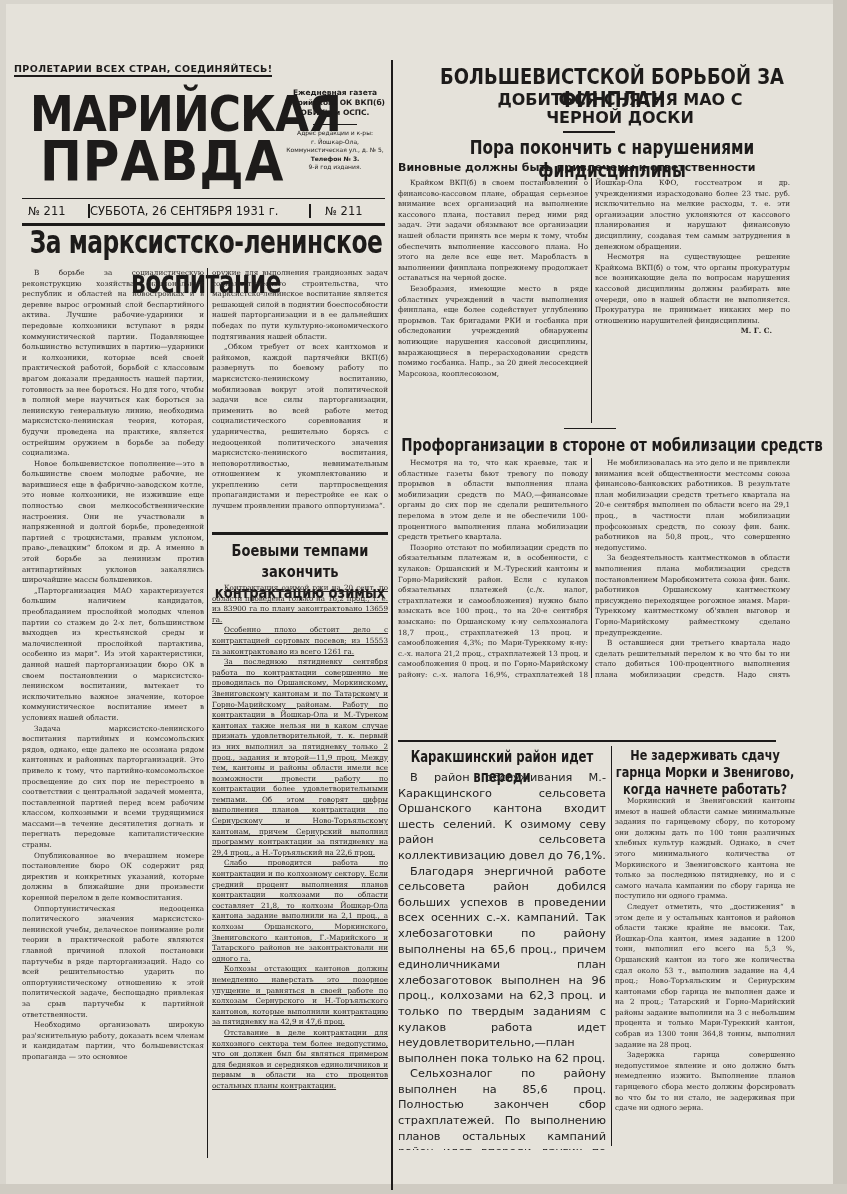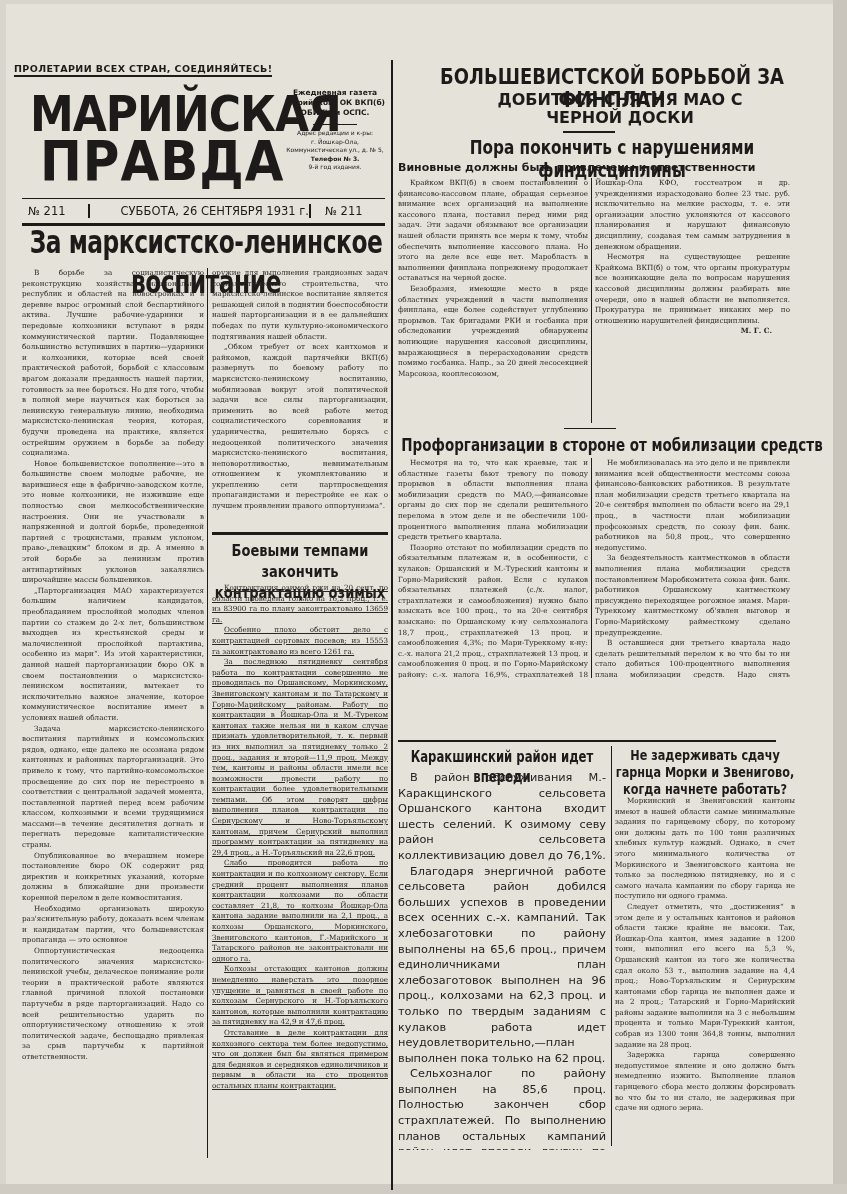--- a/index.html
+++ b/index.html
@@ -10,21 +10,21 @@
   .abs { position:absolute; }
   .motto { left:14px; top:63px; font-family:"DejaVu Sans", sans-serif; font-weight:bold; font-size:9.5px; letter-spacing:0.4px; border-bottom:2px solid #1d1b1a; padding-bottom:1px; }
   .mast1 { left:30px; top:88px; font-family:"DejaVu Sans", sans-serif; font-weight:900; font-size:44px; letter-spacing:-1px; line-height:44px; transform:scaleY(1.15); transform-origin:top left; }
   .mast2 { left:40px; top:134px; font-family:"DejaVu Sans", sans-serif; font-weight:900; font-size:50px; letter-spacing:1px; line-height:50px; transform:scaleY(1.1); transform-origin:top left; }
   .pubinfo { left:282px; top:88px; width:106px; text-align:center; font-size:7.5px; font-weight:bold; line-height:10px; font-family:"DejaVu Sans", sans-serif; }
   .pubinfo .rule { width:44px; height:1px; background:#1d1b1a; margin:6px auto 4px; }
   .addr { font-size:6px; font-weight:normal; line-height:8.5px; }
   .datebar { left:22px; top:198px; width:363px; height:24px; border-top:1.5px solid #1d1b1a; border-bottom:3px solid #1d1b1a; font-family:"DejaVu Sans", sans-serif; font-size:11.5px; display:flex; align-items:center; }
   .datebar .num { width:60px; padding-left:6px; }
   .datebar .sep { width:2px; height:14px; background:#1d1b1a; }
-  .datebar .date { flex:1; text-align:right; }
+  .datebar .date { flex:1; text-align:left; }
   .vline { position:absolute; background:#1d1b1a; width:1.5px; }
   .h1 { font-family:"DejaVu Sans Condensed","DejaVu Sans", sans-serif; font-weight:bold; text-align:center; }
   .col { position:absolute; font-size:7.2px; line-height:10.6px; text-align:justify; overflow:hidden; color:#2a2624; }
   .col p { margin:0 0 0 0; text-indent:12px; }
   .big { font-family:"DejaVu Sans", sans-serif; font-size:11.3px; line-height:15.6px; color:#222; }
   .big p { text-indent:12px; margin:0; }
   .hrule { position:absolute; background:#1d1b1a; }
 </style>
 </head>
 <body>
@@ -54,22 +54,22 @@
 
 <div class="vline" style="left:391px; top:60px; height:1130px;"></div>
 
 <div class="abs h1" style="left:22px; top:222px; width:368px; font-size:26px; line-height:32px; letter-spacing:-0.5px; transform:scaleY(1.25); transform-origin:top;">За марксистско-ленинское воспитание</div>
 <div class="col" style="left:22px; top:268px; width:182px; height:890px;">
   <p>В борьбе за социалистическую реконструкцию хозяйства национальных республик и областей на новостройках и в деревне вырос огромный слой беспартийного актива. Лучшие рабочие-ударники и передовые колхозники вступают в ряды коммунистической партии. Подавляющее большинство вступивших в партию—ударники и колхозники, которые всей своей практической работой, борьбой с классовым врагом доказали преданность нашей партии, готовность за нее бороться. Но для того, чтобы в полной мере научиться как бороться за ленинскую генеральную линию, необходима марксистско-ленинская теория, которая, будучи проведена на практике, является острейшим оружием в борьбе за победу социализма.</p>
   <p>Новое большевистское пополнение—это в большинстве своем молодые рабочие, не варившиеся еще в фабрично-заводском котле, это новые колхозники, не изжившие еще полностью свои мелкособственнические настроения. Они не участвовали в напряженной и долгой борьбе, проведенной партией с троцкистами, правым уклоном, право-„левацким“ блоком и др. А именно в этой борьбе за ленинизм против антипартийных уклонов закалялись широчайшие массы большевиков.</p>
   <p>„Парторганизация МАО характеризуется большим наличием кандидатов, преобладанием прослойкой молодых членов партии со стажем до 2-х лет, большинством выходцев из крестьянской среды и малочисленной прослойкой партактива, особенно из мари“. Из этой характеристики, данной нашей парторганизации бюро ОК в своем постановлении о марксистско-ленинском воспитании, вытекает то исключительно важное значение, которое коммунистическое воспитание имеет в условиях нашей области.</p>
   <p>Задача марксистско-ленинского воспитания партийных и комсомольских рядов, однако, еще далеко не осознана рядом кантонных и районных парторганизаций. Это привело к тому, что партийно-комсомольское просвещение до сих пор не перестроено в соответствии с центральной задачей момента, поставленной партией перед всем рабочим классом, колхозными и всеми трудящимися массами—в течение десятилетия догнать и перегнать передовые капиталистические страны.</p>
   <p>Опубликованное во вчерашнем номере постановление бюро ОК содержит ряд директив и конкретных указаний, которые должны в ближайшие дни произвести коренной перелом в деле комвоспитания.</p>
+  <p>Оппортунистическая недооценка политического значения марксистско-ленинской учебы, делаческое понимание роли теории в практической работе являются главной причиной плохой постановки партучебы в ряде парторганизаций. Надо со всей решительностью ударить по оппортунистическому отношению к этой политической задаче, беспощадно привлекая за срыв партучебы к партийной ответственности.</p>
   <p>Необходимо организовать широкую раз'яснительную работу, доказать всем членам и кандидатам партии, что большевистская пропаганда — это основное</p>
-  <p>Оппортунистическая недооценка политического значения марксистско-ленинской учебы, делаческое понимание роли теории в практической работе являются главной причиной плохой постановки партучебы в ряде парторганизаций. Надо со всей решительностью ударить по оппортунистическому отношению к этой политической задаче, беспощадно привлекая за срыв партучебы к партийной ответственности.</p>
 </div>
 <div class="vline" style="left:207px; top:268px; width:1px; height:890px;"></div>
 <div class="col" style="left:212px; top:268px; width:176px; height:258px;">
   <p style="text-indent:0">оружие для выполнения грандиозных задач социалистического строительства, что марксистско-ленинское воспитание является решающей силой в поднятии боеспособности нашей парторганизации и в ее дальнейших победах по пути культурно-экономического подтягивания нашей области.</p>
   <p>„Обком требует от всех кантхомов и райкомов, каждой партячейки ВКП(б) развернуть по боевому работу по марксистско-ленинскому воспитанию, мобилизовав вокруг этой политической задачи все силы парторганизации, применить во всей работе метод социалистического соревнования и ударничества, решительно борясь с недооценкой политического значения марксистско-ленинского воспитания, неповоротливостью, невнимательным отношением к укомплектованию и укреплению сети партпросвещения пропагандистами и перестройке ее как о лучшем проявлении правого оппортунизма“.</p>
 </div>
 
 <div class="hrule" style="left:212px; top:532px; width:176px; height:3px;"></div>
 <div class="abs h1" style="left:212px; top:540px; width:176px; font-size:14.5px; line-height:18px; transform:scaleY(1.15); transform-origin:top;">Боевыми темпами закончить контрактацию озимых</div>
 <div class="col" style="left:212px; top:583px; width:176px; height:580px;text-decoration:underline;">

